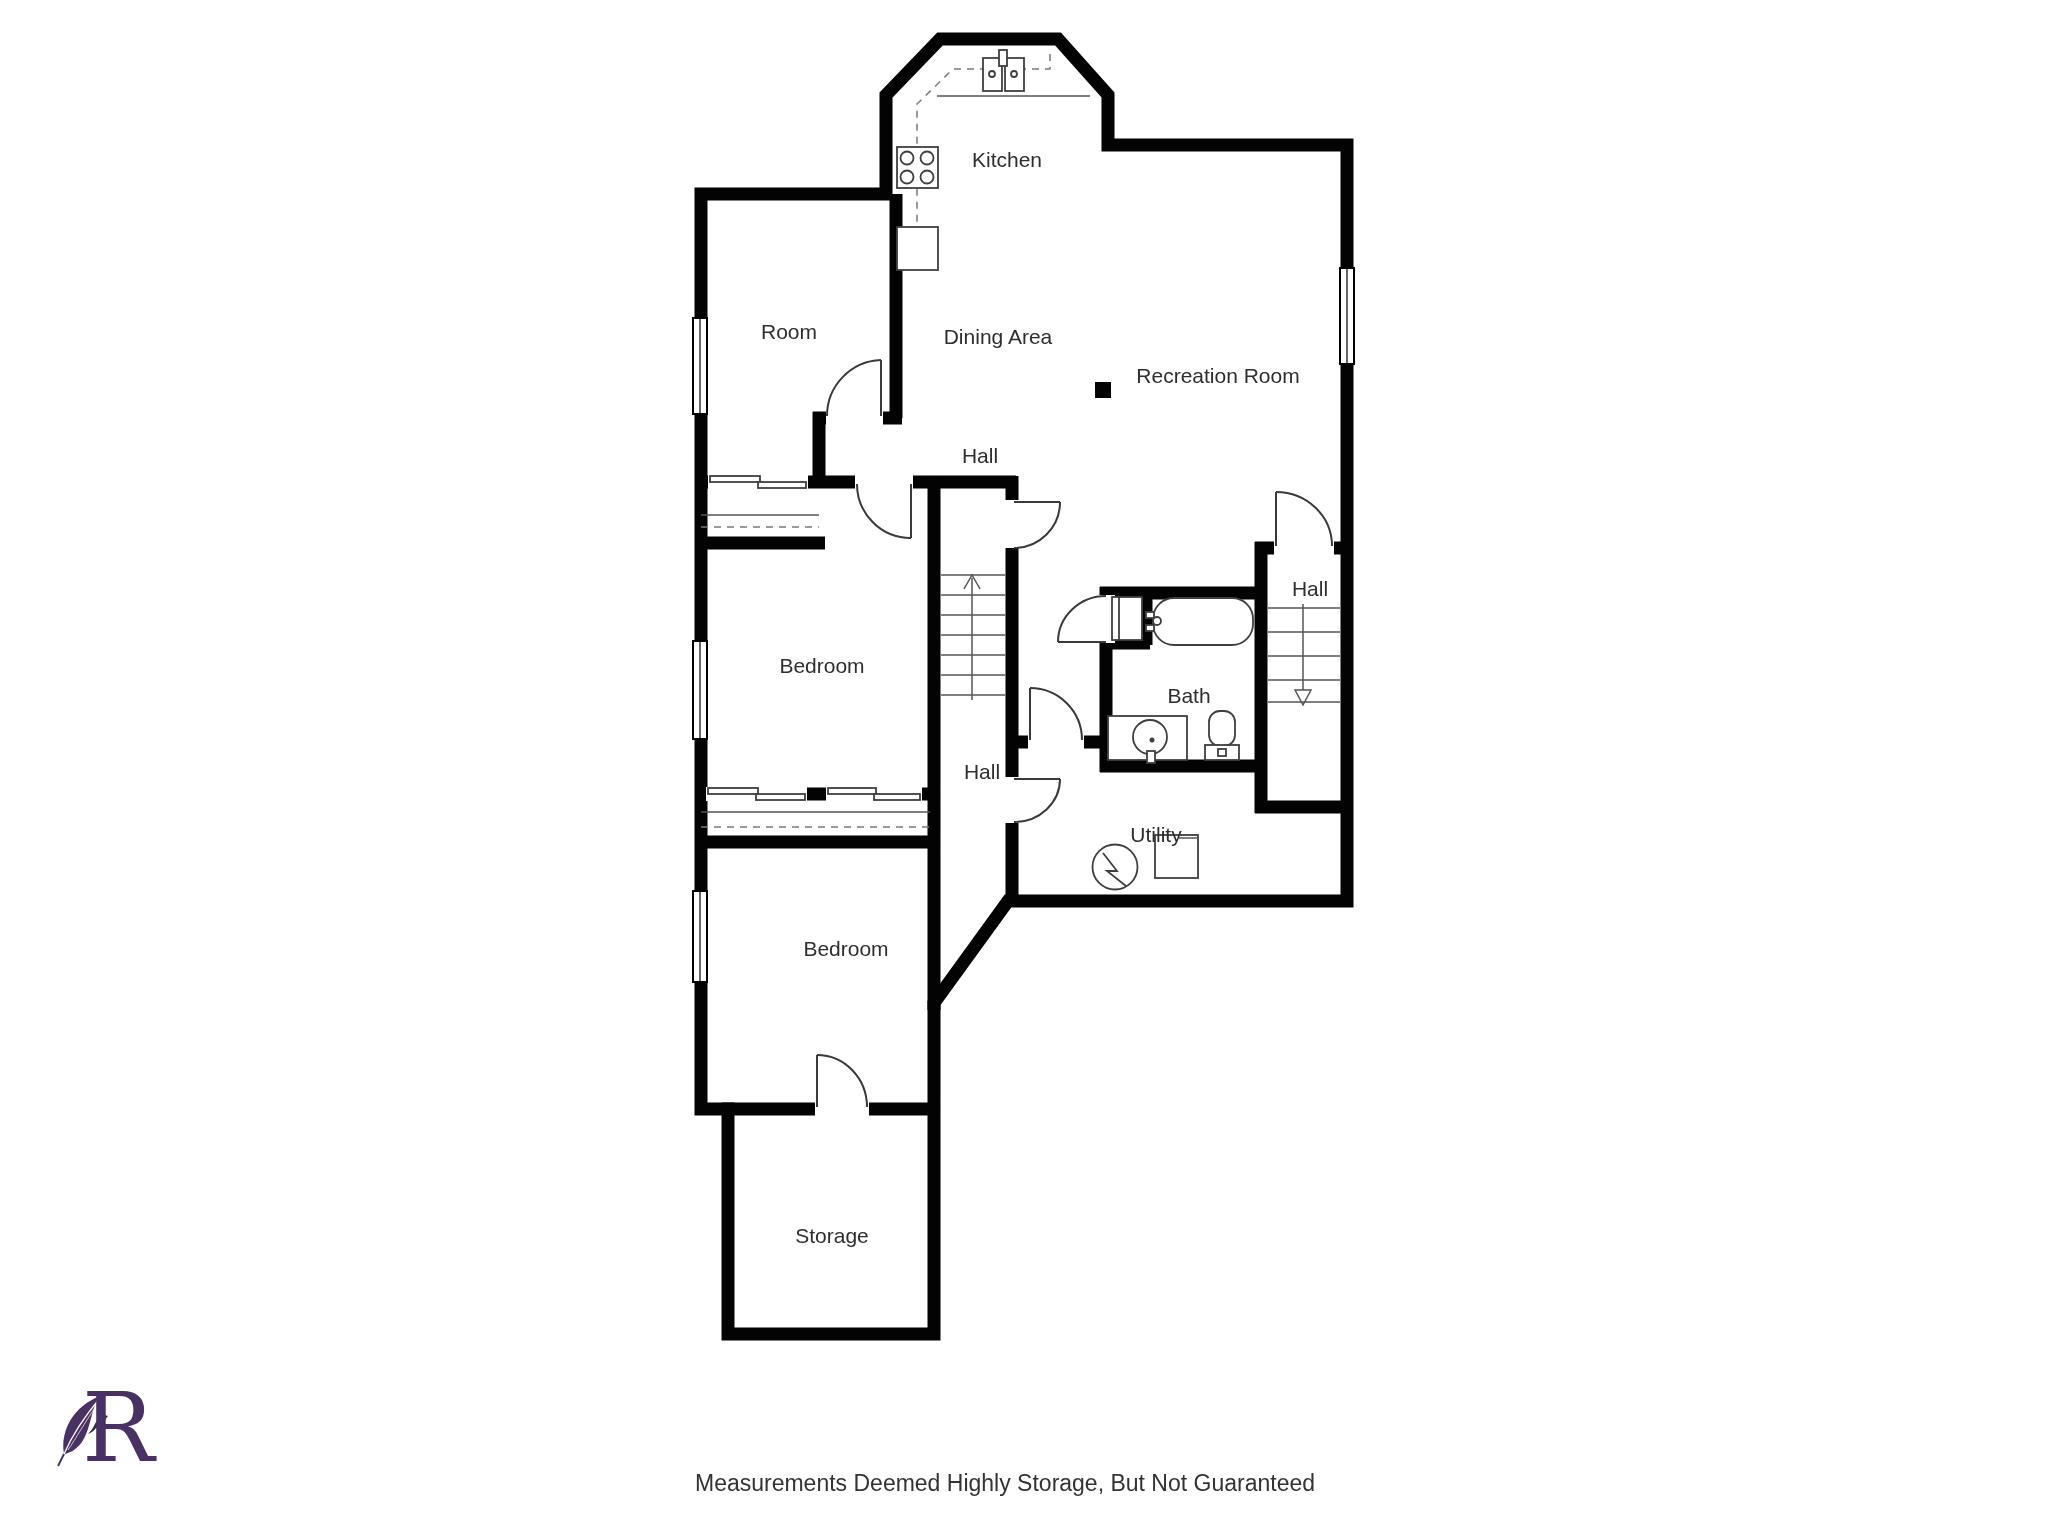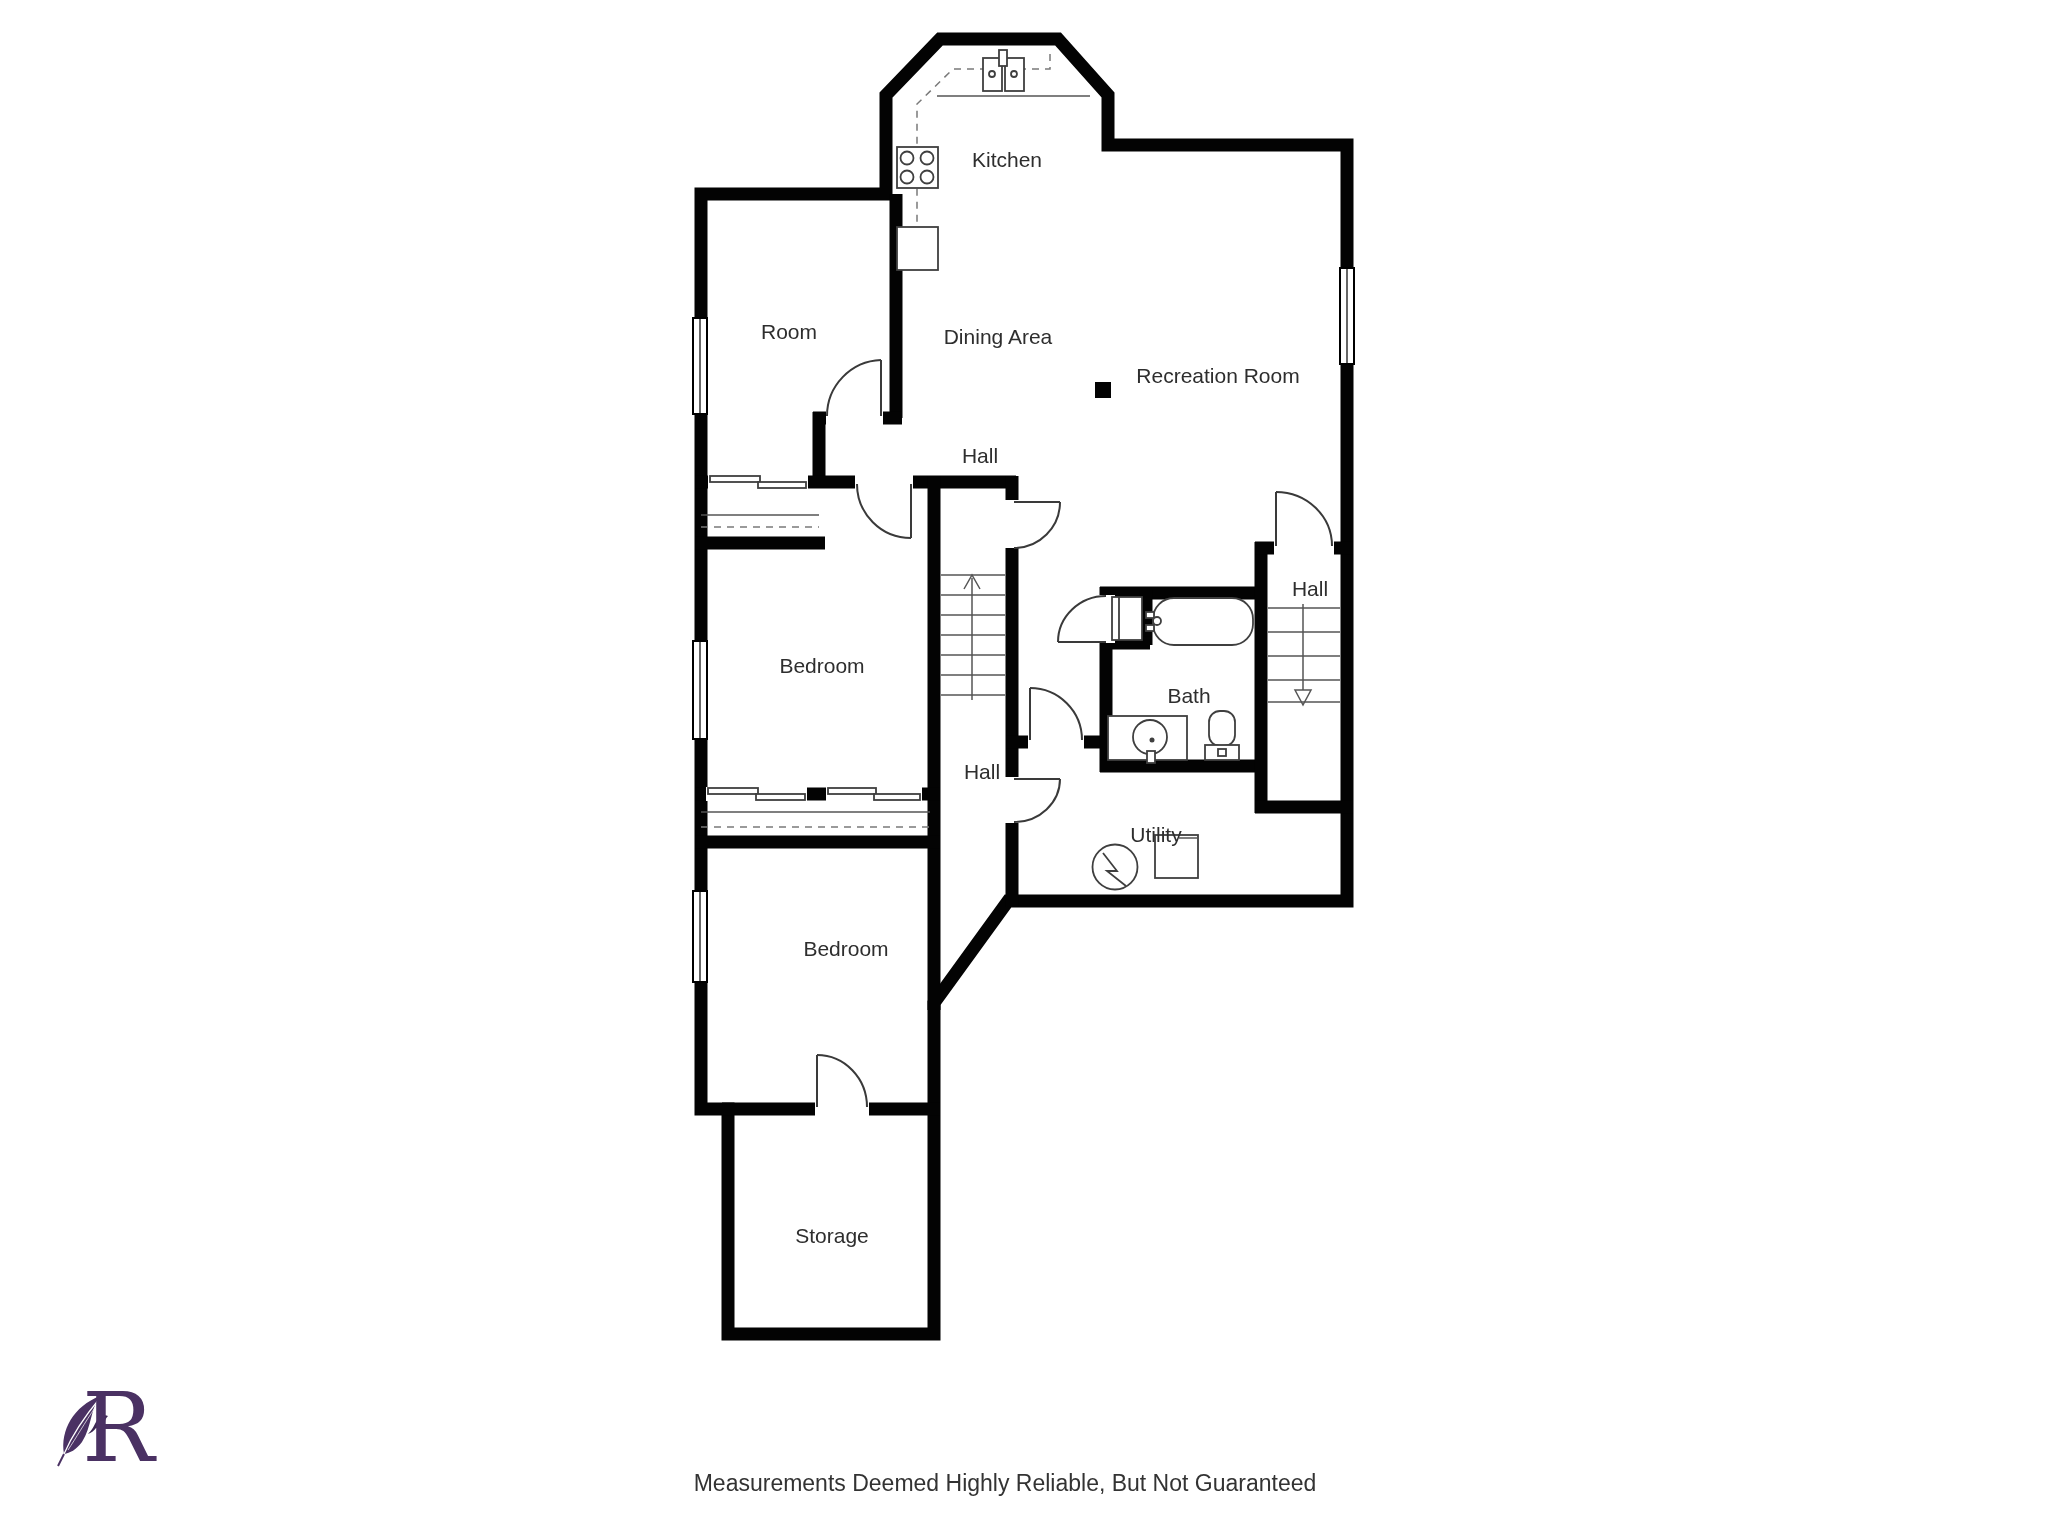--- a/index.html
+++ b/index.html
@@ -232,13 +232,13 @@
   <svg width="150" height="130" viewBox="0 0 150 130">
     <path d="M8,62 C4,38 18,14 44,4 C34,18 36,34 26,50 C20,58 14,61 8,62 Z" fill="#4a3163"></path>
     <path d="M8,62 C14,48 24,30 44,6" stroke="#fff" stroke-width="1.2" fill="none"></path>
     <path d="M12,58 C20,46 28,32 40,14" stroke="#fff" stroke-width="1" fill="none" opacity="0.7"></path>
     <path d="M8,62 L2,74" stroke="#4a3163" stroke-width="2" fill="none"></path>
     <path d="M40,30 c3,-6 8,-8 12,-6 c-2,2 -3,4 -3,6 c0,3 -4,6 -9,6 c-2,3 -5,5 -8,6 c3,-3 5,-6 8,-12 Z" fill="#3b2752"></path>
   </svg>
   <span id="logo-letter" style="color: rgb(74, 49, 99);">R</span>
 </div>
 
-<div id="footer-disclaimer">Measurements Deemed Highly Reliable, But Not Guaranteed</div>
+<div id="footer-disclaimer">Measurements Deemed Highly Storage, But Not Guaranteed</div>
 
 </body></html>

